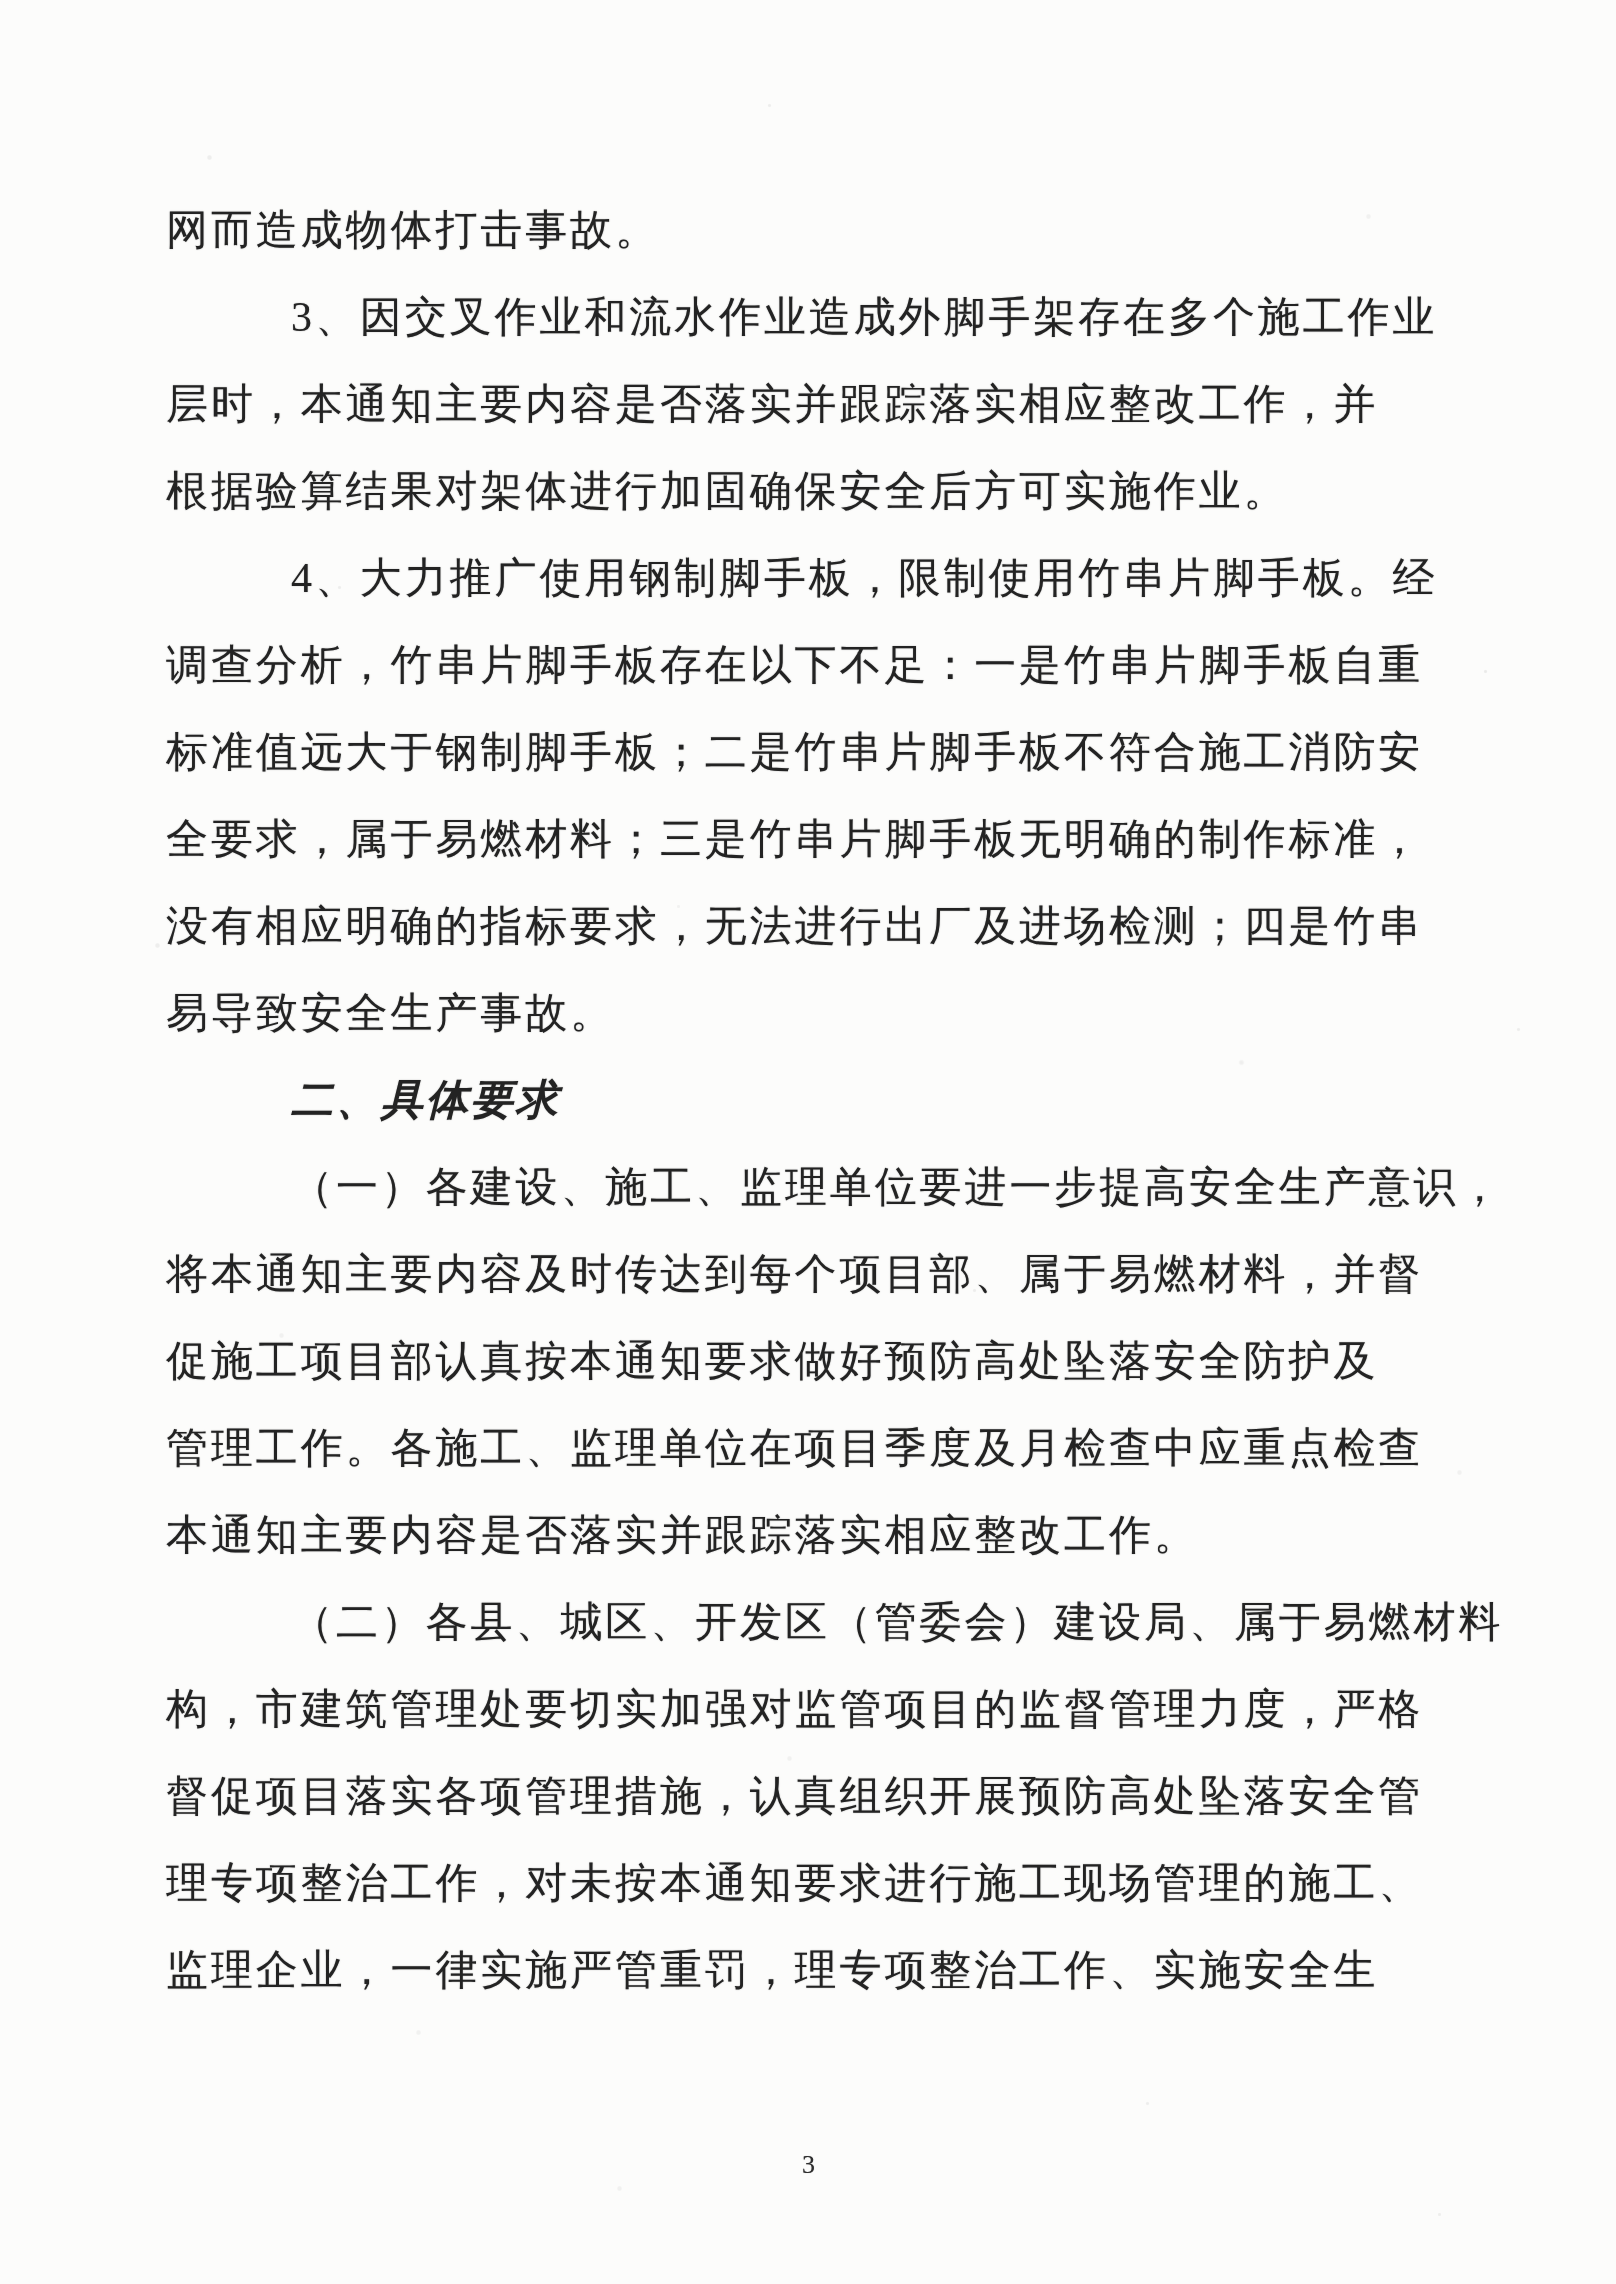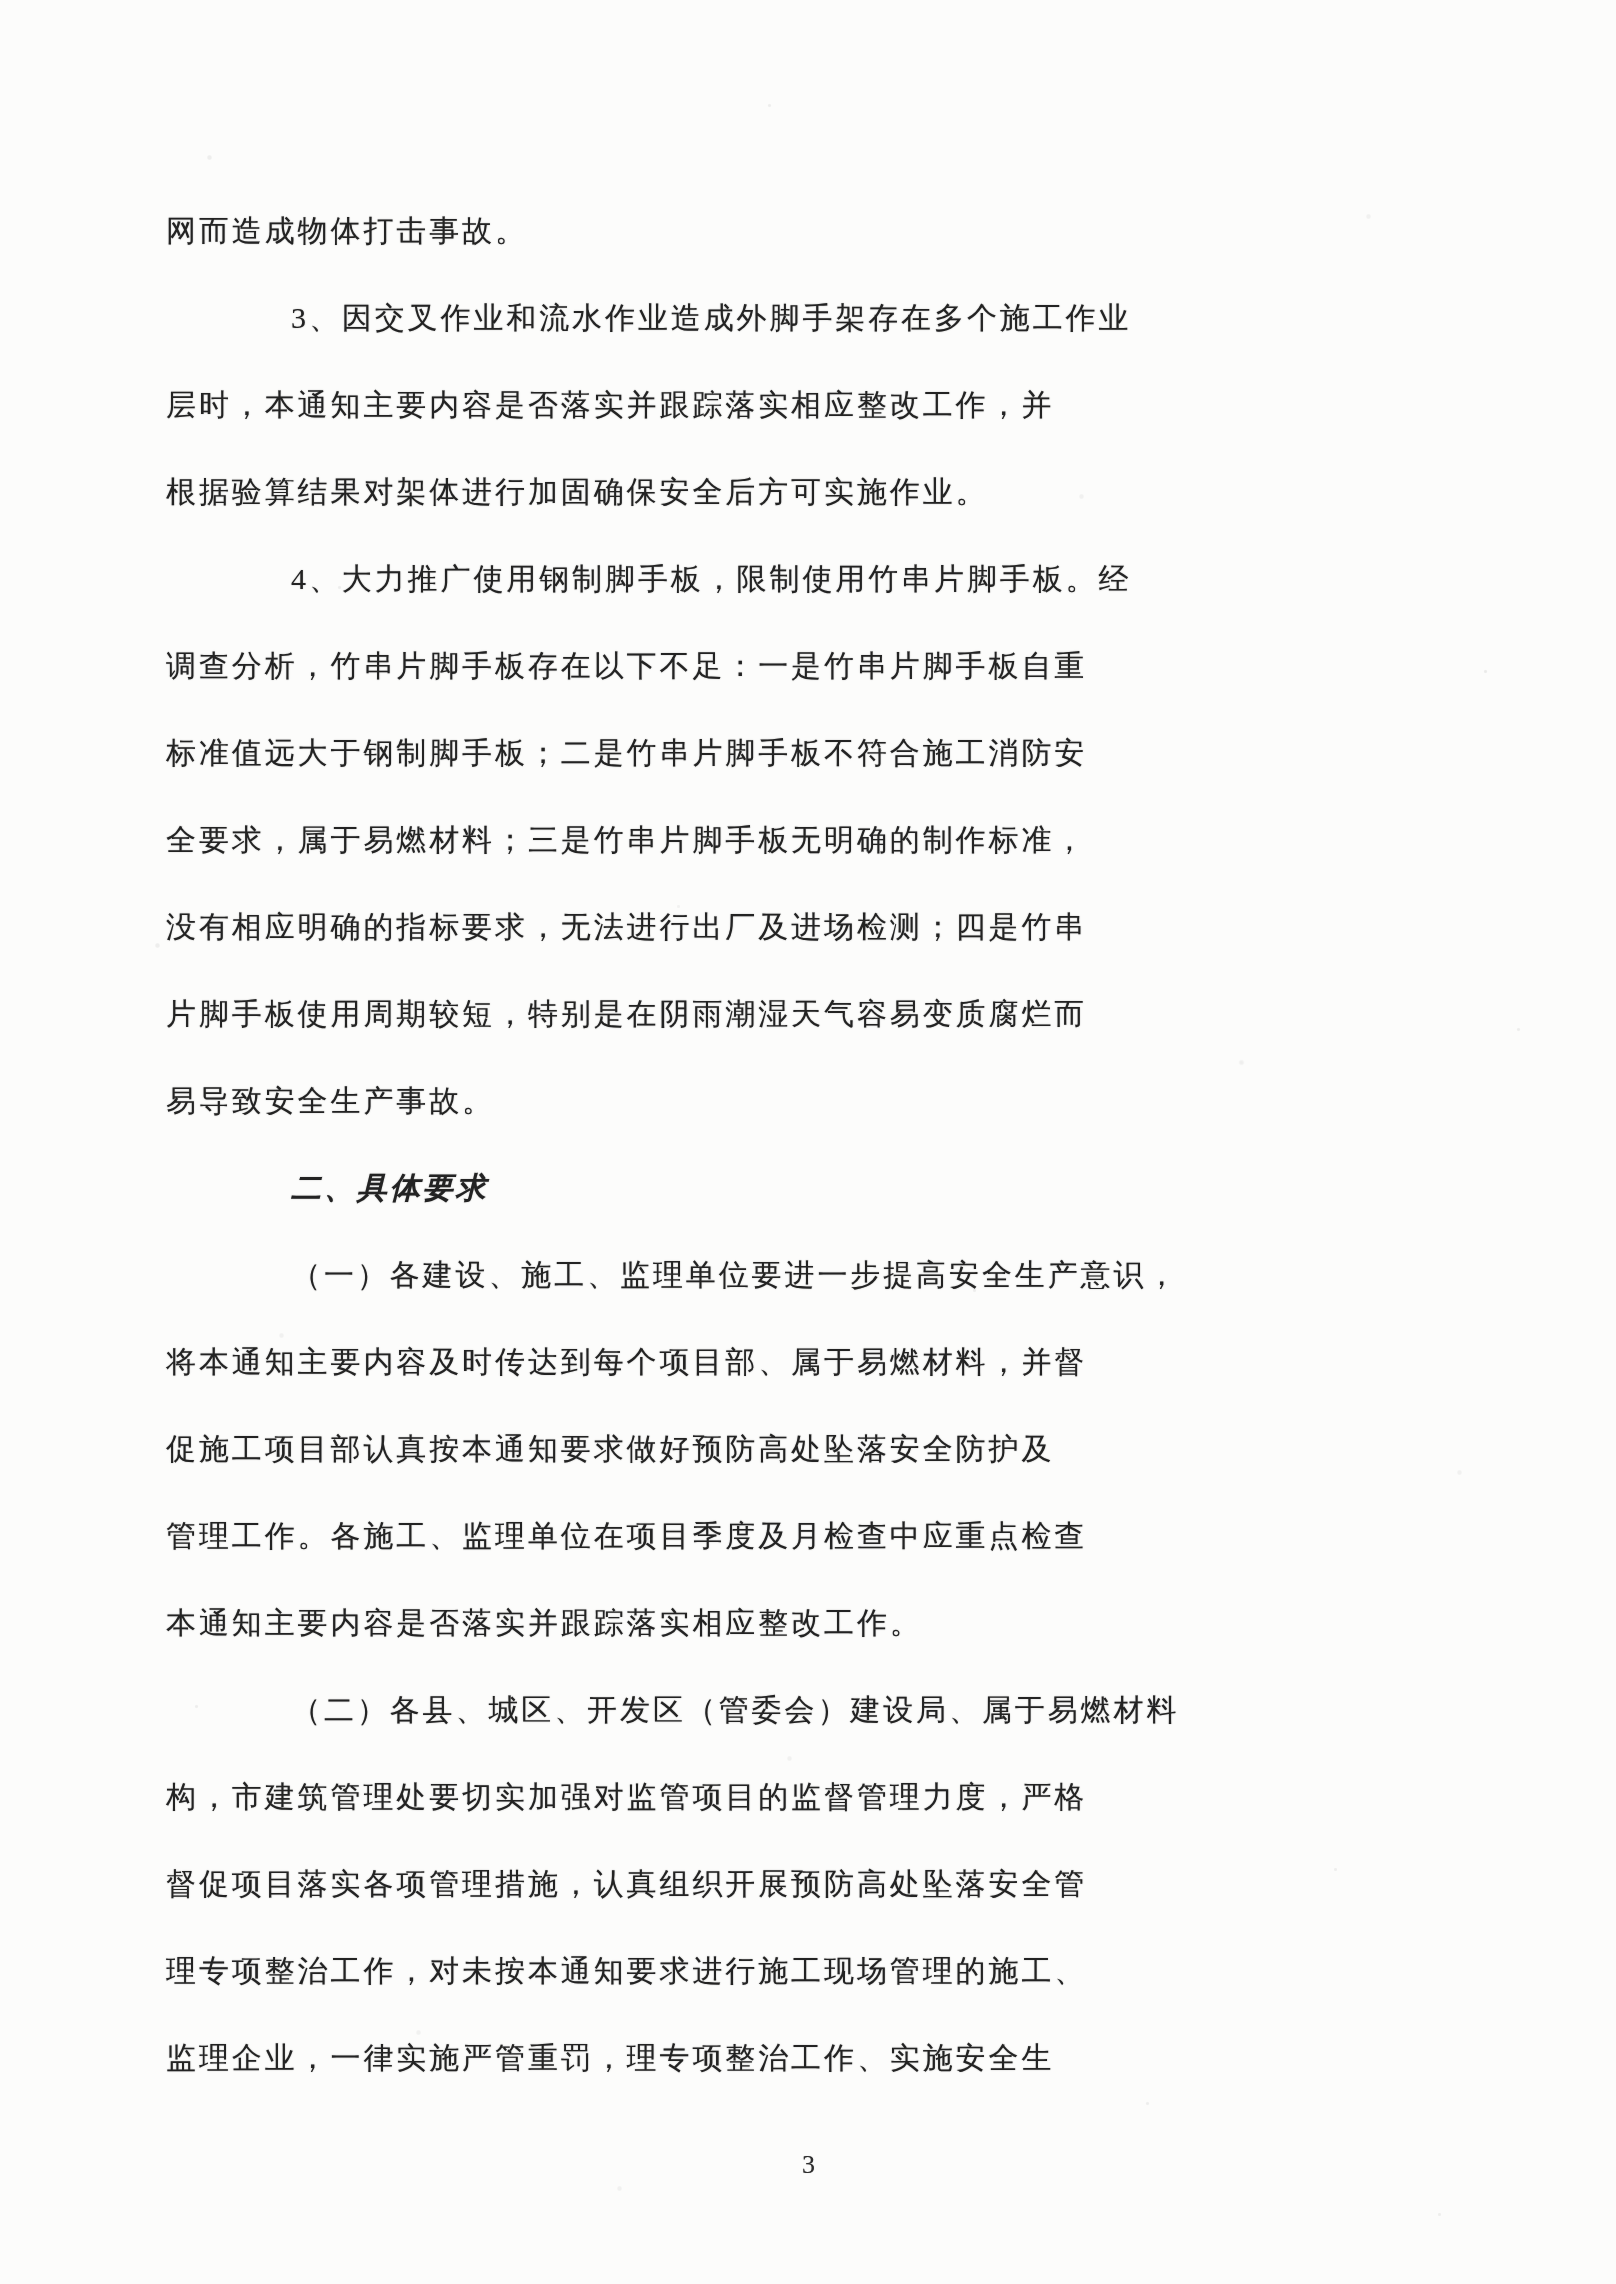--- a/index.html
+++ b/index.html
@@ -48,21 +48,21 @@
   }
   .body-text {
     position: absolute;
     left: 166px;
     top: 187px;
     width: 1295px;
   }
   .line {
     height: 87px;
     line-height: 87px;
-    font-size: 30px;
+    font-size: 42px;
     letter-spacing: 2.9px;
     white-space: nowrap;
     text-shadow: 0 0 1.3px rgba(45,45,45,0.45);
   }
   .line.indent {
     padding-left: 125px; 
   }
   .line.heading {
     font-weight: bold;
     font-style: italic;
@@ -87,21 +87,20 @@
   <main class="body-text">
       <div class="line">网而造成物体打击事故。</div>
       <div class="line indent">3、因交叉作业和流水作业造成外脚手架存在多个施工作业</div>
       <div class="line">层时，本通知主要内容是否落实并跟踪落实相应整改工作，并</div>
       <div class="line">根据验算结果对架体进行加固确保安全后方可实施作业。</div>
       <div class="line indent">4、大力推广使用钢制脚手板，限制使用竹串片脚手板。经</div>
       <div class="line">调查分析，竹串片脚手板存在以下不足：一是竹串片脚手板自重</div>
       <div class="line">标准值远大于钢制脚手板；二是竹串片脚手板不符合施工消防安</div>
       <div class="line">全要求，属于易燃材料；三是竹串片脚手板无明确的制作标准，</div>
       <div class="line">没有相应明确的指标要求，无法进行出厂及进场检测；四是竹串</div>
-      <div class="line">片脚手板使用周期较短，特别是在阴雨潮湿天气容易变质腐烂而</div>
       <div class="line">易导致安全生产事故。</div>
       <div class="line indent heading">二、具体要求</div>
       <div class="line indent">（一）各建设、施工、监理单位要进一步提高安全生产意识，</div>
       <div class="line">将本通知主要内容及时传达到每个项目部、属于易燃材料，并督</div>
       <div class="line">促施工项目部认真按本通知要求做好预防高处坠落安全防护及</div>
       <div class="line">管理工作。各施工、监理单位在项目季度及月检查中应重点检查</div>
       <div class="line">本通知主要内容是否落实并跟踪落实相应整改工作。</div>
       <div class="line indent">（二）各县、城区、开发区（管委会）建设局、属于易燃材料</div>
       <div class="line">构，市建筑管理处要切实加强对监管项目的监督管理力度，严格</div>
       <div class="line">督促项目落实各项管理措施，认真组织开展预防高处坠落安全管</div>

